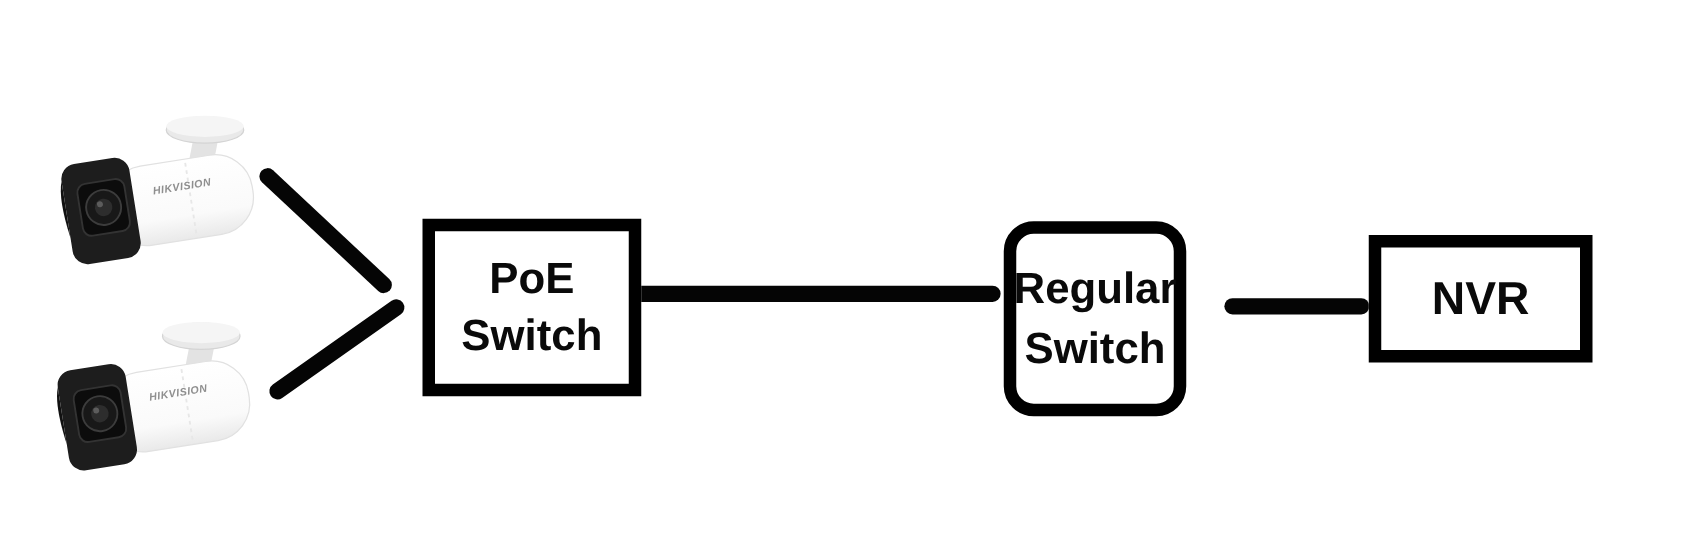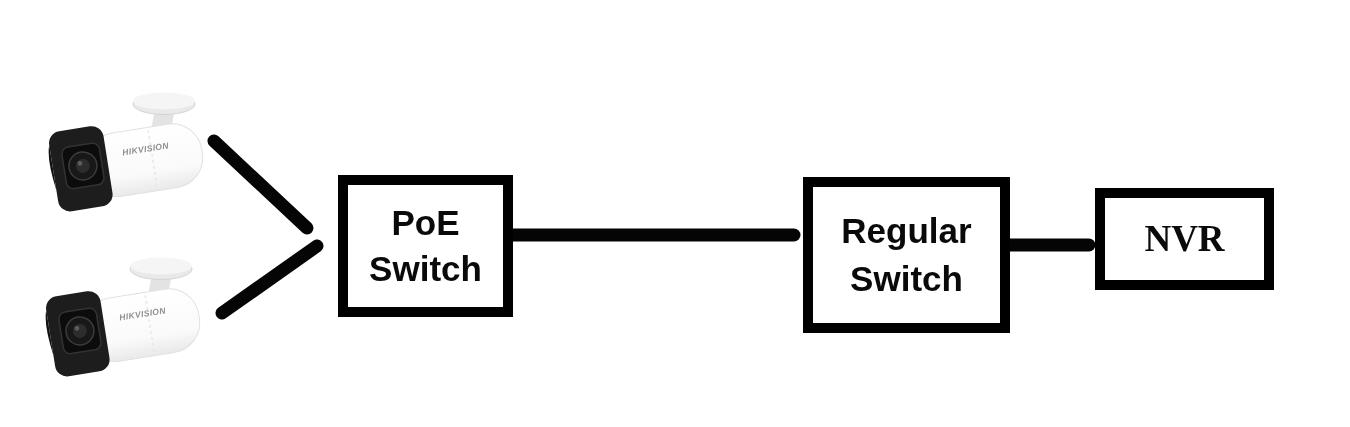--- a/index.html
+++ b/index.html
@@ -38,24 +38,24 @@
     text-align: center;
   }
   .node-label {
     font-weight: 700;
     color: #0a0a0a;
     white-space: pre-line;
     letter-spacing: 0px;
   }
   .node-poe      { left: 338px; top: 175px; width: 175px; height: 142px; }
   .node-poe .node-label { font-size: 35px; line-height: 46px; }
-  .node-regular  { left: 803px; top: 177px; width: 207px; height: 156px; }
+  .node-regular  { left: 803px; top: 177px; width: 146px; height: 156px; border-radius: 24px; }
   .node-regular .node-label { font-size: 35px; line-height: 48px; }
   .node-nvr      { left: 1095px; top: 188px; width: 179px; height: 102px; }
-  .node-nvr .node-label { font-size: 37px; line-height: 40px; font-family: Liberation Serif, serif; }
+  .node-nvr .node-label { font-size: 37px; line-height: 40px; }
 
   
   .camera { position: absolute; width: 172px; height: 130px; }
   .camera-1 { left: 47px; top: 85px; }
   .camera-2 { left: 44px; top: 250px; }
   .cam-brand {
     font-family: "Liberation Sans", sans-serif;
     font-size: 8.5px;
     font-style: italic;
     font-weight: 700;

